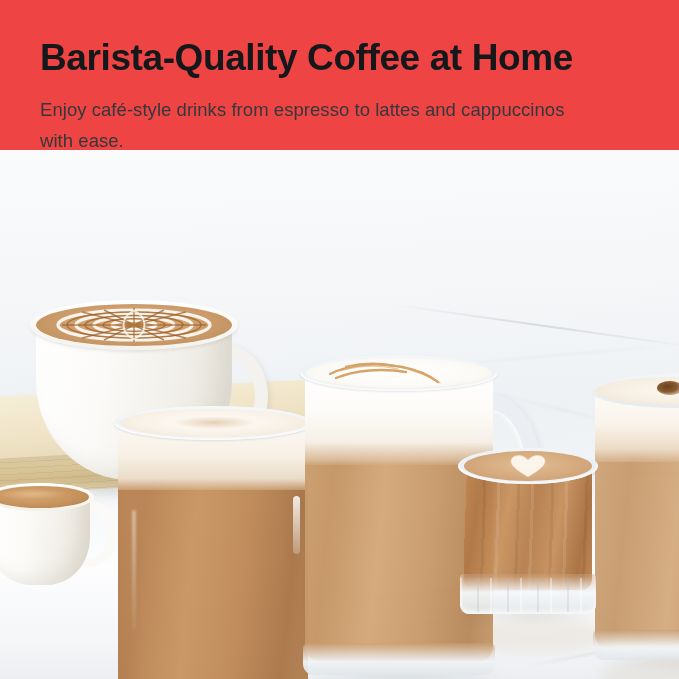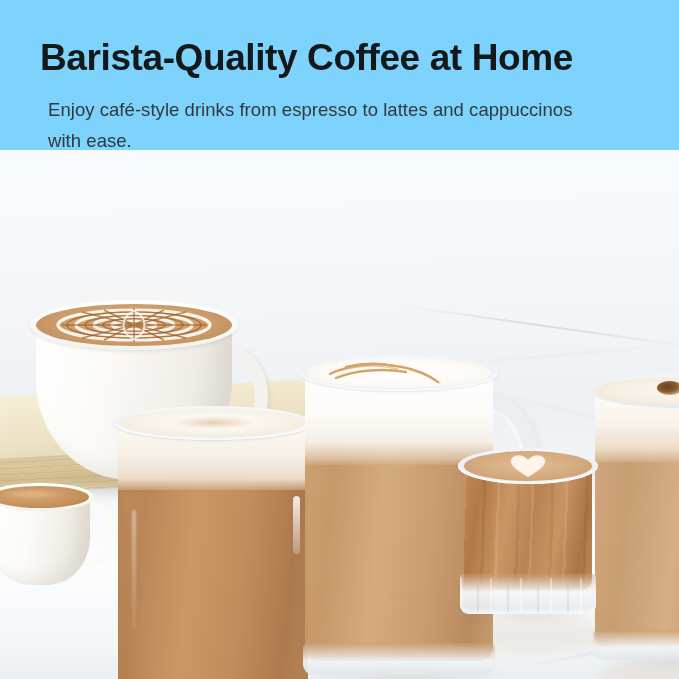--- a/index.html
+++ b/index.html
@@ -3,33 +3,33 @@
 <meta charset="utf-8">
 <title>Barista-Quality Coffee at Home</title>
 <style>
   html,body{margin:0;padding:0;}
   body{
     width:679px;height:679px;overflow:hidden;
     background:#f7f8f9;
     font-family:"Liberation Sans","DejaVu Sans",sans-serif;
     -webkit-font-smoothing:antialiased;
   }
-  #stage{position:relative;width:679px;height:679px;overflow:hidden;background:#7dd3fc;}
+  #stage{position:relative;width:679px;height:679px;overflow:hidden;background:#ef4444;}
 
   
   .copy{position:absolute;left:0;top:0;width:679px;height:185px;z-index:40;}
   .headline{
     position:absolute;left:40px;top:36px;width:620px;
     font-size:37px;line-height:44px;font-weight:bold;
     letter-spacing:-0.4px;color:#15181a;white-space:nowrap;
   }
   .subhead{
     position:absolute;left:40px;top:94px;width:545px;
     font-size:18.5px;line-height:31px;font-weight:normal;
-    letter-spacing:0.05px;color:#33383c;margin-left:8px;
+    letter-spacing:0.05px;color:#33383c;
   }
 
   
   .photo{position:absolute;left:0;top:150px;width:679px;height:529px;overflow:hidden;}
 
   
   .wall{position:absolute;left:0;top:0;width:679px;height:330px;
     background:linear-gradient(178deg,#fafbfc 0%,#f4f6f8 45%,#eef1f4 78%,#f2f4f6 100%);}
   .counter{position:absolute;left:0;top:322px;width:679px;height:207px;
     background:linear-gradient(180deg,#eceff2 0%,#f6f8fa 16%,#fdfdfe 46%,#f4f6f8 82%,#eceef1 100%);}

